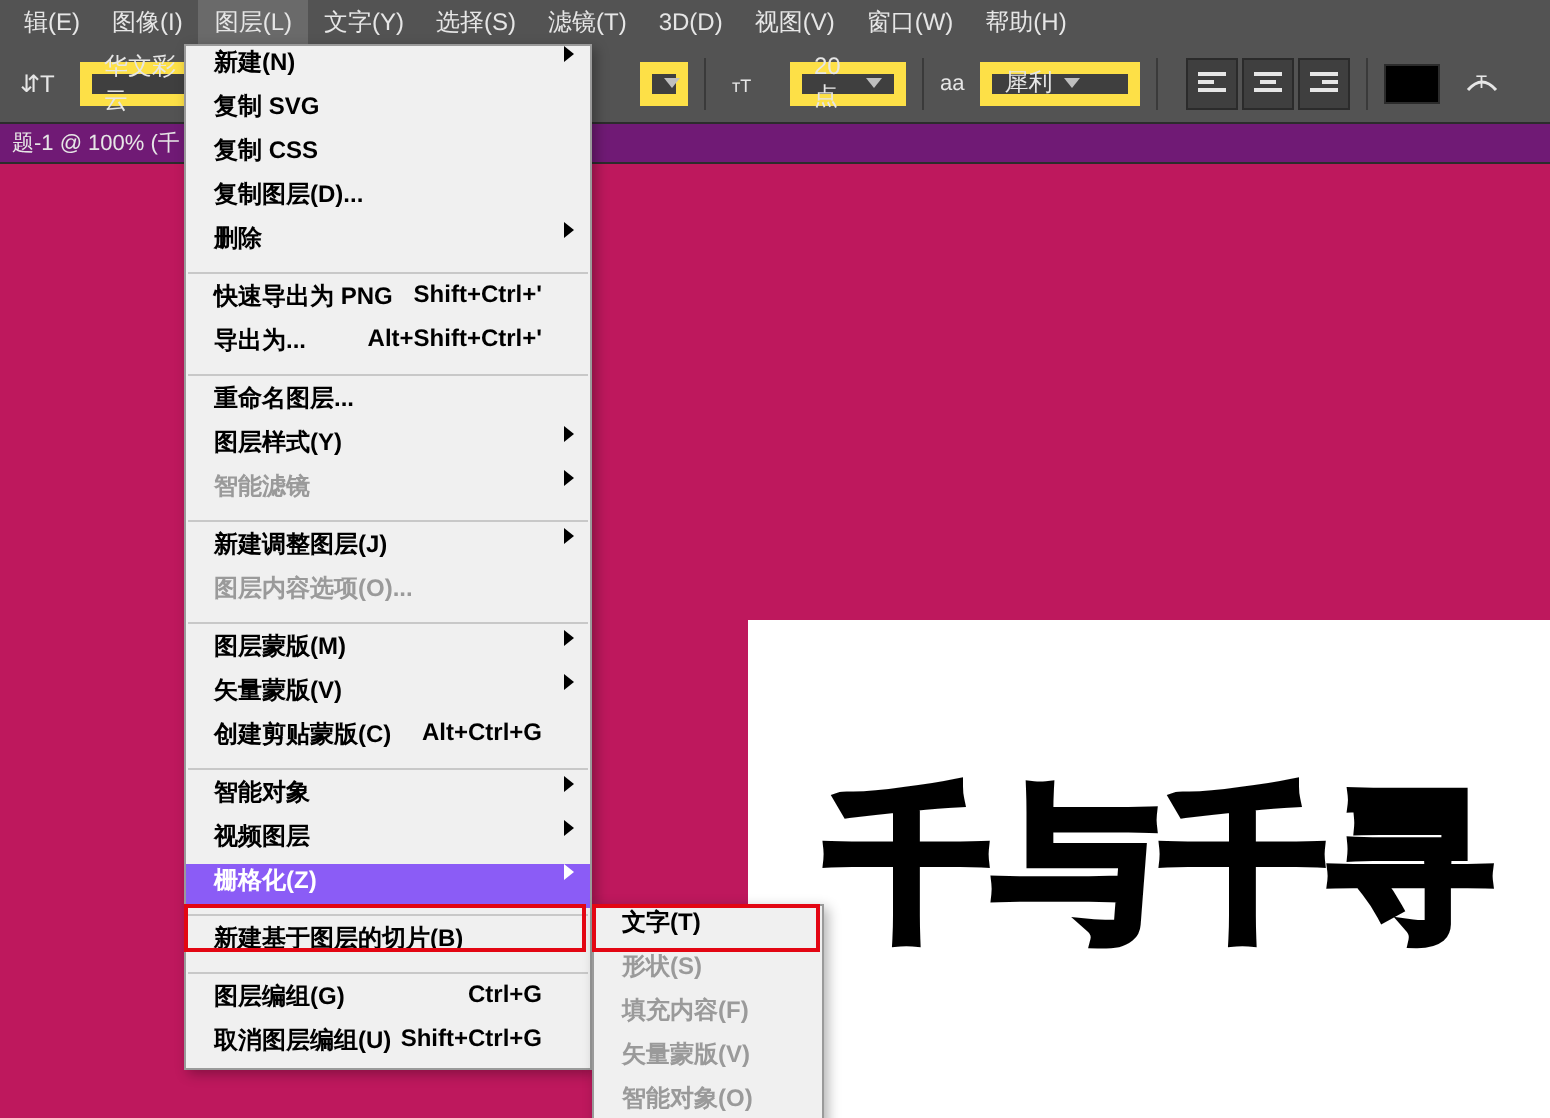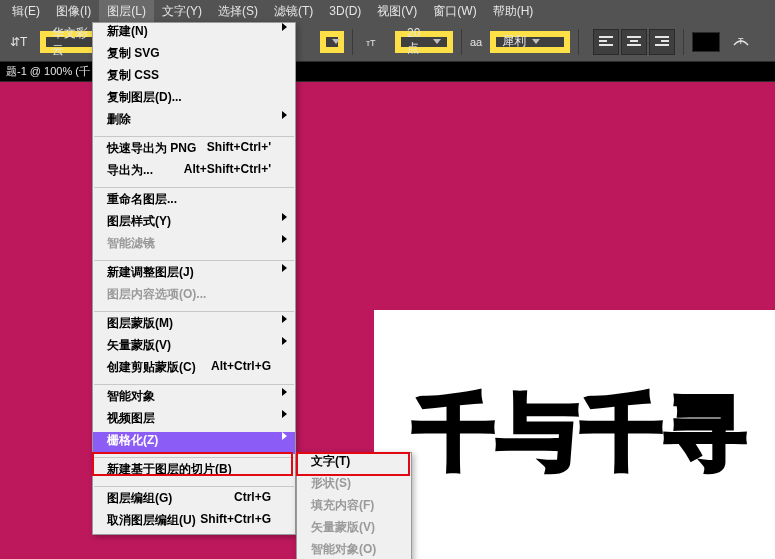--- a/index.html
+++ b/index.html
@@ -13,21 +13,21 @@
   .optbar { height: 40px; background: #535353; border-bottom: 1px solid #2c2c2c; display: flex; align-items: center; padding: 0 6px; gap: 8px; }
   .icon-btn { width: 26px; height: 26px; display: inline-flex; align-items: center; justify-content: center; background: transparent; border: 1px solid transparent; }
   .dropdown { height: 22px; background: #3f3f3f; border: 6px solid #fde047; display: inline-flex; align-items: center; padding: 0 6px; gap: 6px; color: #e6e6e6; }
   .dropdown .caret { width: 0; height: 0; border-left: 4px solid transparent; border-right: 4px solid transparent; border-top: 5px solid #bfbfbf; }
   .sep { width: 1px; height: 26px; background: #3a3a3a; }
 
   .align-group { display: flex; gap: 2px; margin-left: 6px; }
   .align-btn { width: 26px; height: 26px; background: #3f3f3f; border: 1px solid #2b2b2b; display: inline-flex; align-items: center; justify-content: center; }
   .swatch { width: 28px; height: 20px; background: #000; border: 1px solid #2b2b2b; }
 
-  .tabrow { height: 20px; background: #000000; color: #e6e6e6; padding-left: 6px; display: flex; align-items: center; font-size: 11px; border-bottom: 1px solid #2c2c2c; }
+  .tabrow { height: 20px; background: #701a75; color: #e6e6e6; padding-left: 6px; display: flex; align-items: center; font-size: 11px; border-bottom: 1px solid #2c2c2c; }
 
   .workspace { position: absolute; left: 0; right: 0; top: 82px; bottom: 0; background: #be185d; }
 
   .canvas { position: absolute; left: 374px; top: 228px; width: 401px; height: 249px; background: #fff; }
   .outlined-text { position: absolute; left: 40px; top: 70px; font-size: 80px; font-weight: 900; letter-spacing: 4px; color: #fff; -webkit-text-stroke: 5px #000; font-family: "STCaiyun","Microsoft YaHei",sans-serif; }
 
   
   .menu { position: absolute; background: #f0f0f0; color: #000; border: 1px solid #9a9a9a; box-shadow: 2px 2px 6px rgba(0,0,0,0.3); font-size: 12px; }
   .menu .row { height: 22px; display: flex; align-items: flex-start; padding: 0 24px 0 14px; white-space: nowrap; position: relative; font-weight: bold; }
   .menu .row.hover { background: #8b5cf6; color: #fff; }

